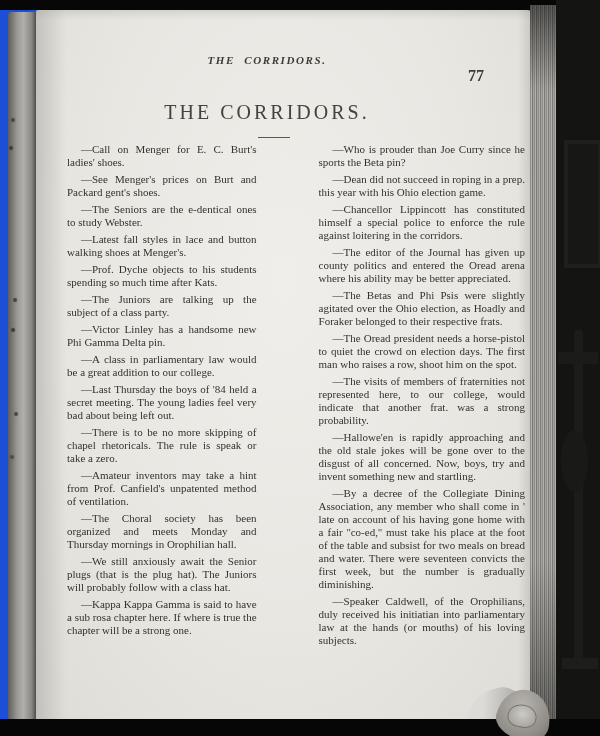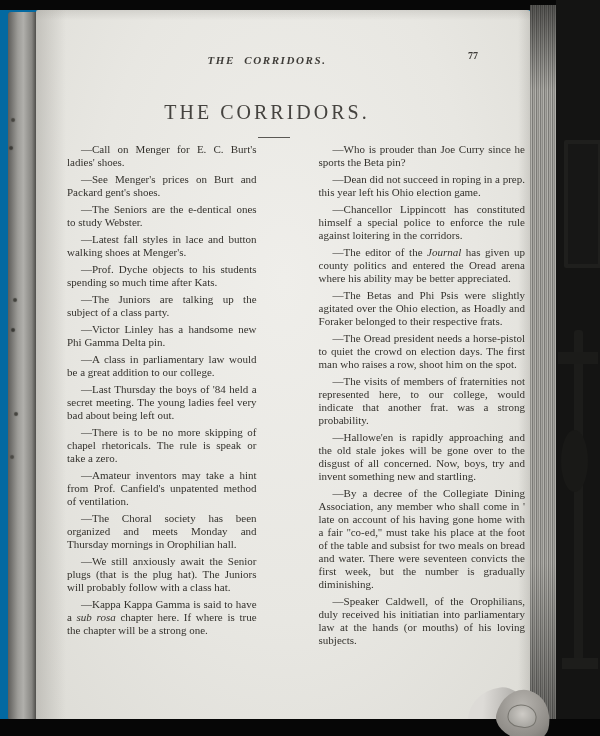--- a/index.html
+++ b/index.html
@@ -1,18 +1,18 @@
 <!DOCTYPE html>
 <html><head>
 <meta charset="utf-8">
 <style>
   html,body{margin:0;padding:0;background:#000;}
   .scene{
     position:relative;width:600px;height:736px;overflow:hidden;
-    background:#0369a1;font-family:"Liberation Serif",serif;
+    background:#1d4ed8;font-family:"Liberation Serif",serif;
   }
   
   .left-strip{
     position:absolute;left:8px;top:12px;width:28px;height:708px;
     background:linear-gradient(to right,#5e5d5a 0,#9d9c98 35%,#b0afab 55%,#878682 85%,#4f4e4b 100%);
     border-radius:3px 0 0 3px;
   }
   .edge-specks{
     position:absolute;left:8px;top:0;width:4px;height:4px;border-radius:50%;
     box-shadow:3px 118px 1px #45443f,1px 146px 1px #3b3a36,
@@ -28,41 +28,41 @@
       linear-gradient(to bottom,rgba(120,118,112,.18) 0,rgba(120,118,112,0) 10px),
       radial-gradient(ellipse at 50% 38%,#efeeea 0%,#e8e7e2 55%,#dddcd6 100%);
     border-radius:2px 5px 0 0;
   }
   .running-head{
     position:absolute;top:44px;left:231px;transform:translateX(-50%);
     font-style:italic;font-weight:bold;font-size:11px;letter-spacing:1.6px;
     word-spacing:5px;color:#3e3c38;white-space:nowrap;
   }
   .folio{
-    position:absolute;top:40px;left:432px;
-    font-size:10px;font-weight:bold;color:#3e3c38;
+    position:absolute;top:57px;left:432px;
+    font-size:16px;font-weight:bold;color:#3e3c38;
   }
   .page-title{
     position:absolute;top:90px;left:231px;transform:translateX(-50%) scaleY(1.08);
     font-size:20px;letter-spacing:3px;color:#45433f;white-space:nowrap;
   }
   .title-rule{
     position:absolute;top:127px;left:222px;width:32px;height:1px;background:#5a5854;
   }
   .columns{
     position:absolute;top:133px;left:31px;width:458px;display:flex;gap:26px;
   }
   .col{color:#34322d;}
   .col-left{width:213px;}
   .col-right{width:232px;margin-left:36px;}
   .para{
     margin:0 0 4px 0;text-indent:14px;text-align:justify;
     font-size:11px;line-height:13px;
   }
-  .para .it{font-style:italic;}
+  .para .it{}
   
   .fore-edge{
     position:absolute;left:530px;top:5px;width:28px;height:715px;
     background:repeating-linear-gradient(to right,
       #8e8d88 0 1px,#b2b1ac 1px 2px,#7b7a76 2px 3px,#a4a39e 3px 4px);
   }
   .fore-edge::after{
     content:"";position:absolute;inset:0;
     background:linear-gradient(to bottom,rgba(0,0,0,.5) 0,rgba(0,0,0,0) 12%,
       rgba(0,0,0,0) 78%,rgba(0,0,0,.4) 100%);
@@ -139,21 +139,21 @@
           <p class="para"><span>—A class in parliamentary law would be a great addition to our college.</span></p>
           <p class="para"><span>—Last Thursday the boys of '84 held a secret meeting.  The young ladies feel very bad about being left out.</span></p>
           <p class="para"><span>—There is to be no more skipping of chapel rhetoricals.  The rule is speak or take a zero.</span></p>
           <p class="para"><span>—Amateur inventors may take a hint from Prof. Canfield's unpatented method of ventilation.</span></p>
           <p class="para"><span>—The Choral society has been organized and meets Monday and Thursday mornings in Orophilian hall.</span></p>
           <p class="para"><span>—We still anxiously await the Senior plugs (that is the plug hat).  The Juniors will probably follow with a class hat.</span></p>
           <p class="para"><span>—Kappa Kappa Gamma is said to have a </span><span class="it">sub rosa</span><span> chapter here.  If where is true the chapter will be a strong one.</span></p>
         </div>
       <div class="col col-right">
           <p class="para"><span>—Who is prouder than Joe Curry since he sports the Beta pin?</span></p>
-          <p class="para"><span>—Dean did not succeed in roping in a prep. this year left his Ohio election game.</span></p>
+          <p class="para"><span>—Dean did not succeed in roping in a prep. this year with his Ohio election game.</span></p>
           <p class="para"><span>—Chancellor Lippincott has constituted himself a special police to enforce the rule against loitering in the corridors.</span></p>
           <p class="para"><span>—The editor of the </span><span class="it">Journal</span><span> has given up county politics and entered the Oread arena where his ability may be better appreciated.</span></p>
           <p class="para"><span>—The Betas and Phi Psis were slightly agitated over the Ohio election, as Hoadly and Foraker belonged to their respective frats.</span></p>
           <p class="para"><span>—The Oread president needs a horse-pistol to quiet the crowd on election days. The first man who raises a row, shoot him on the spot.</span></p>
           <p class="para"><span>—The visits of members of fraternities not represented here, to our college, would indicate that another frat. was a strong probability.</span></p>
           <p class="para"><span>—Hallowe'en is rapidly approaching and the old stale jokes will be gone over to the disgust of all concerned.  Now, boys, try and invent something new and startling.</span></p>
           <p class="para"><span>—By a decree of the Collegiate Dining Association, any member who shall come in ' late on account of his having gone home with a fair ''co-ed,'' must take his place at the foot of the table and subsist for two meals on bread and water.  There were seventeen convicts the first week, but the number is gradually diminishing.</span></p>
           <p class="para"><span>—Speaker Caldwell, of the Orophilians, duly received his initiatian into parliamentary law at the hands (or mouths) of his loving subjects.</span></p>
         </div>
     </div>

